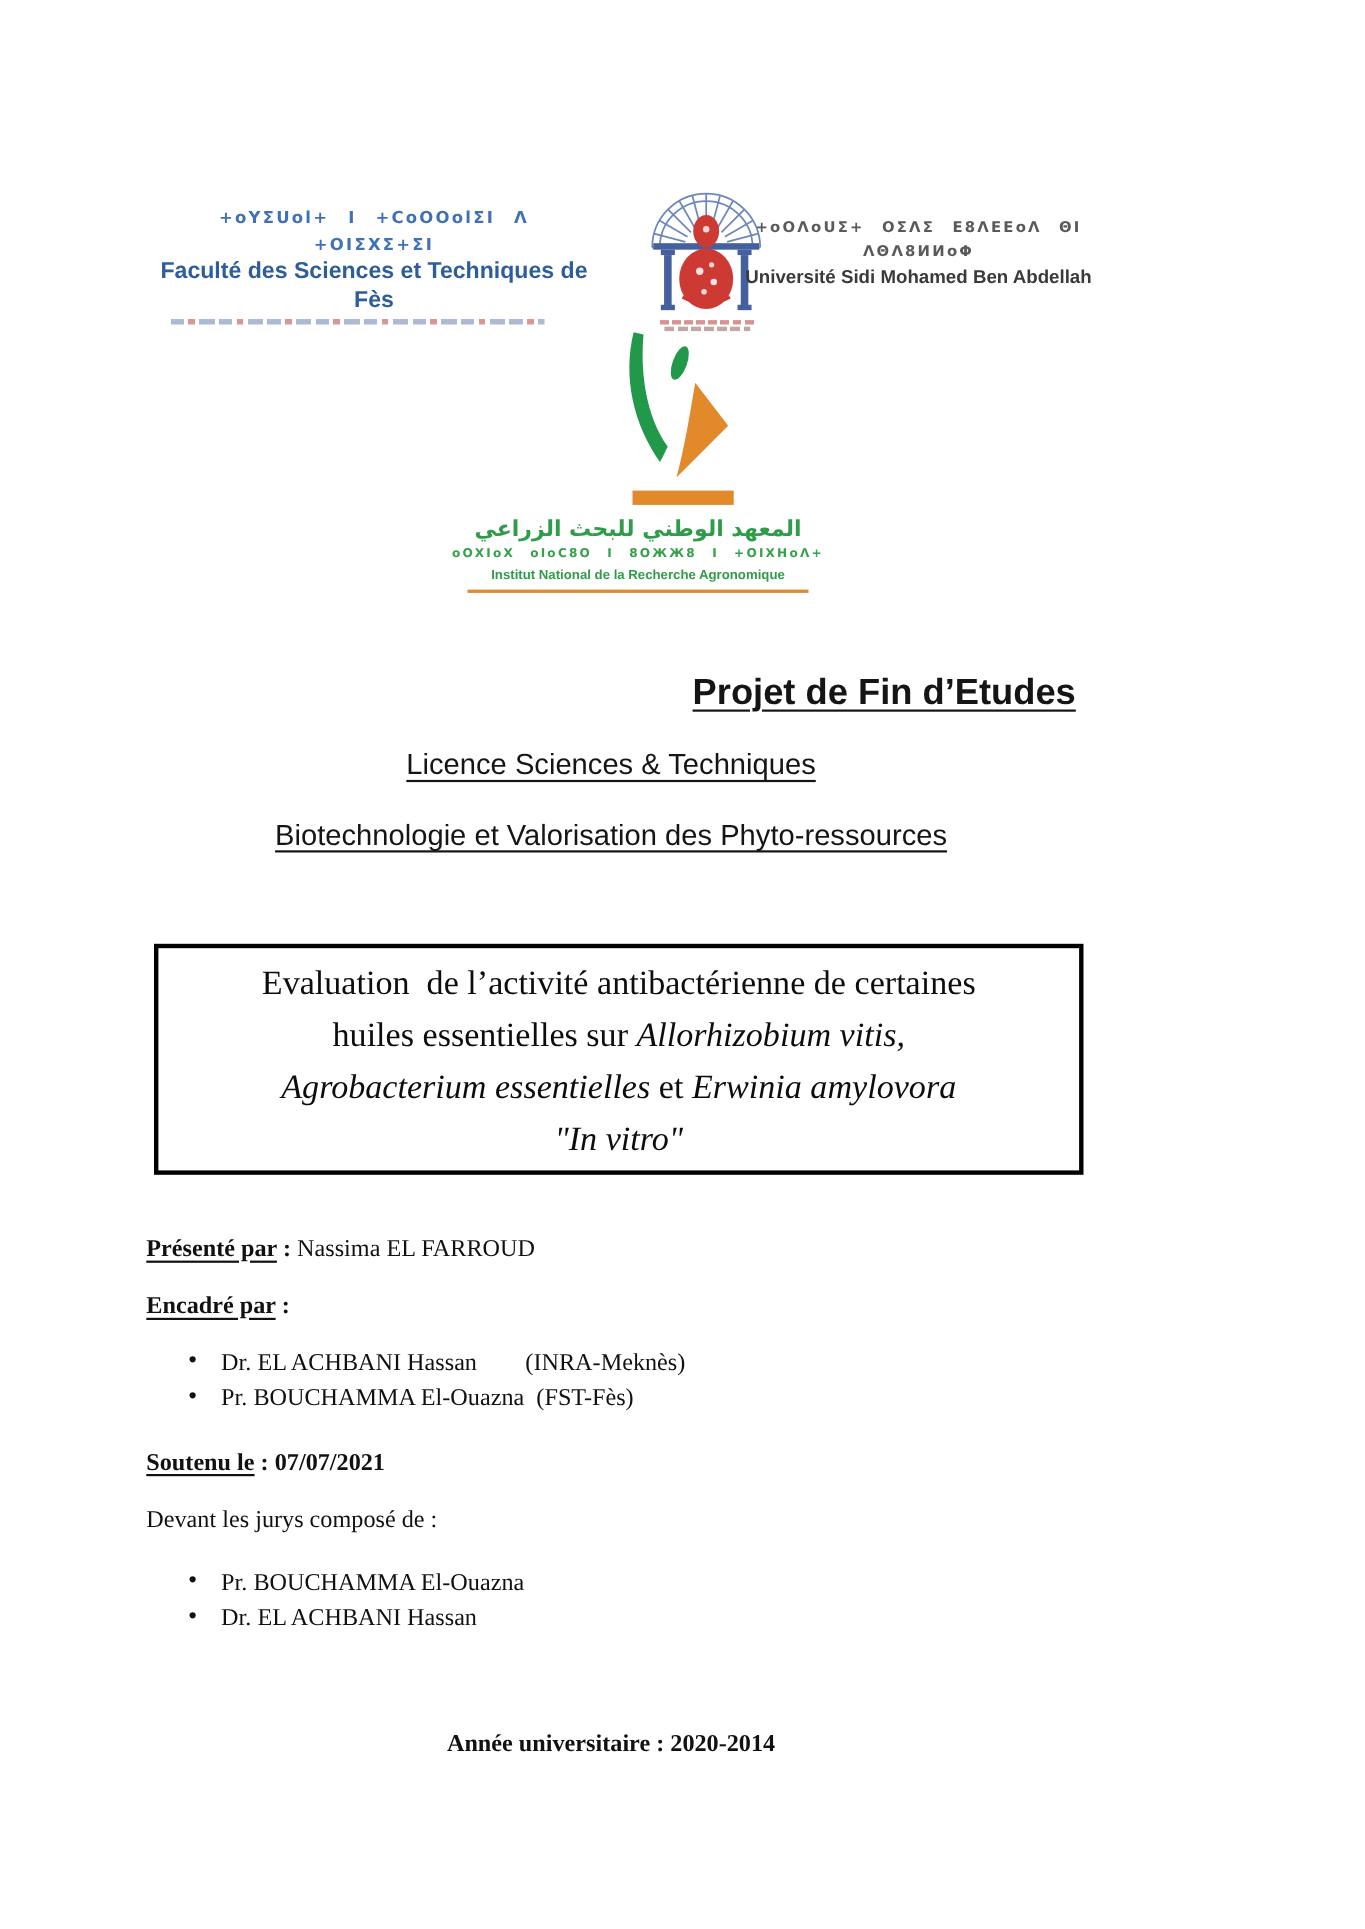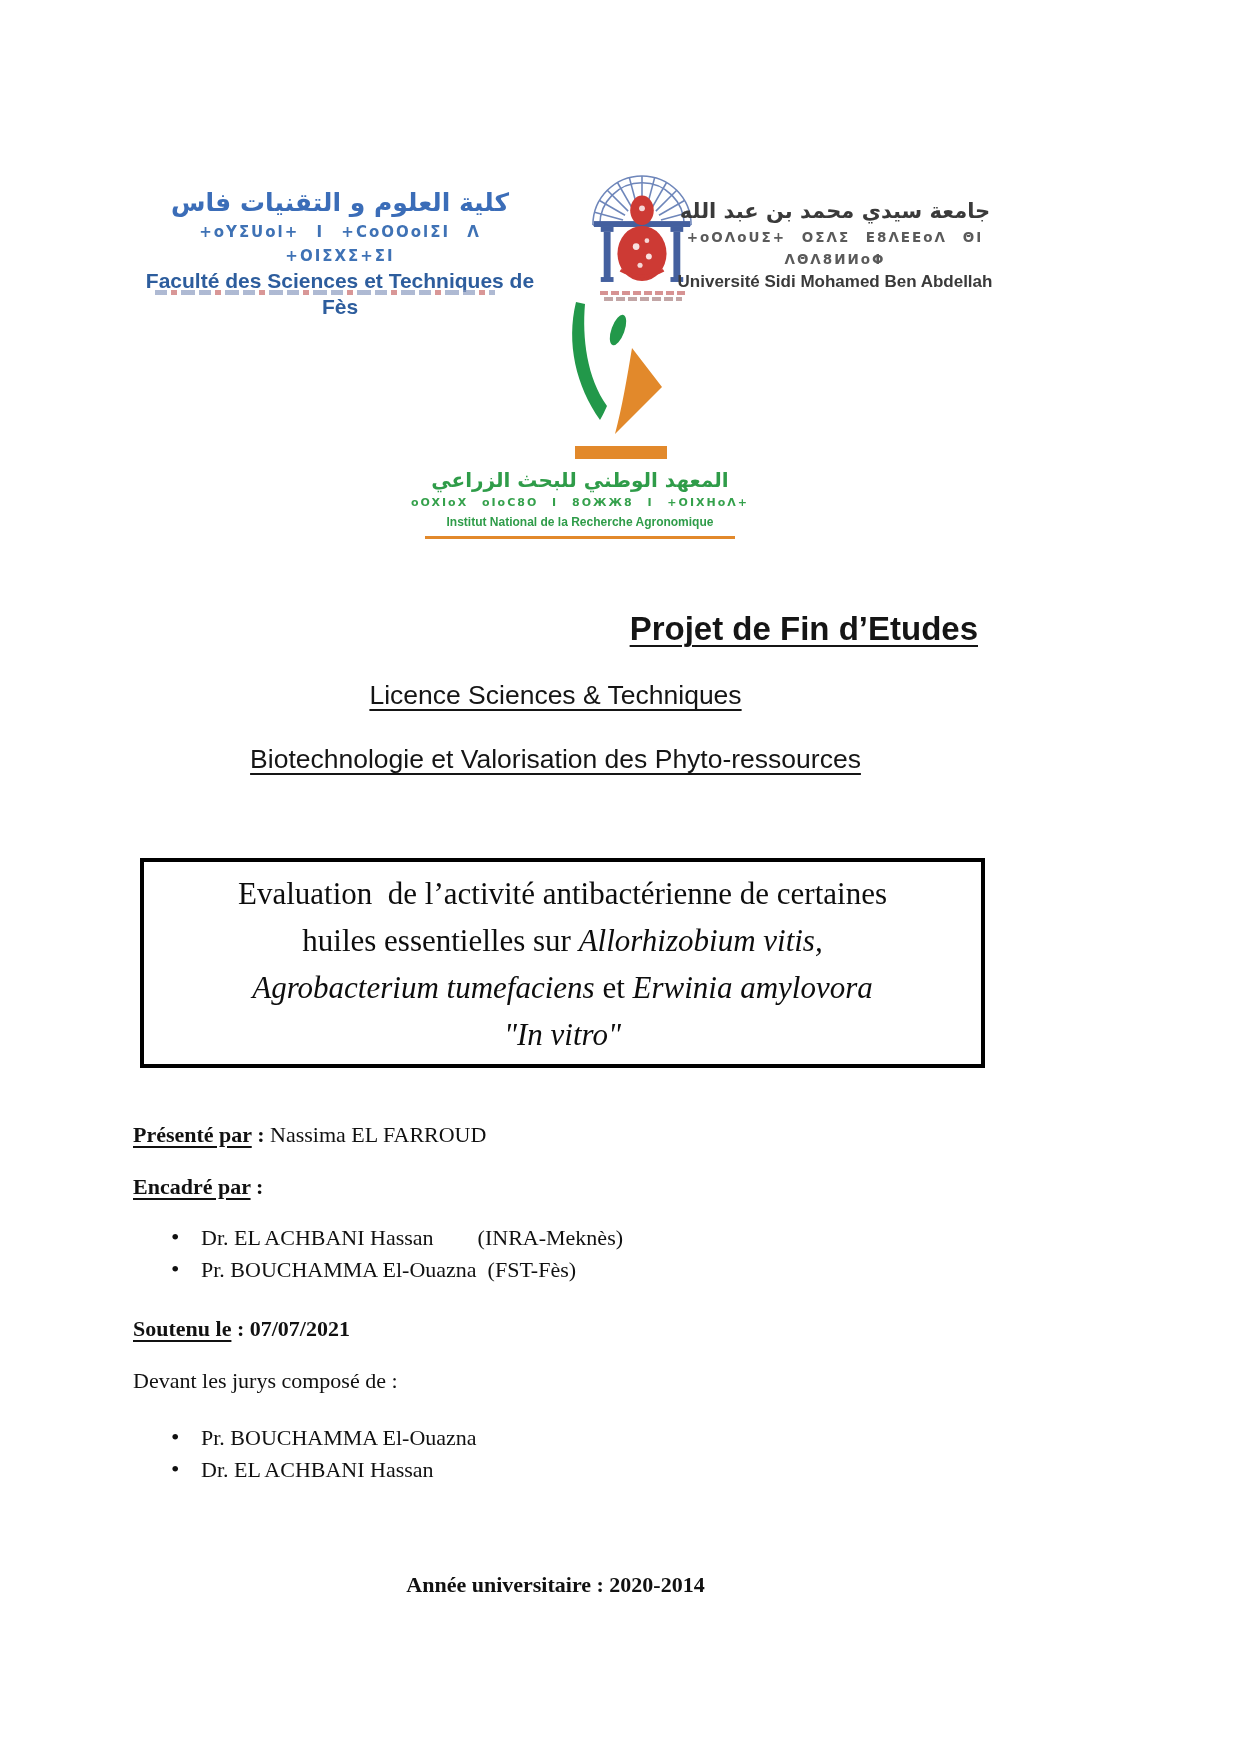--- a/index.html
+++ b/index.html
@@ -55,21 +55,20 @@
   ul.blist li::before { content:"\2022"; position:absolute; left:38px; font-size:24px; }
   .footer { position:absolute; left:133px; top:1572px; width:845px; text-align:center;
             font-size:22px; font-weight:bold; }
 </style>
 </head>
 <body>
 
 <div class="page">
 
   <div class="hdr-left">
-    <div class="ar-blue">كلية العلوم و التقنيات فاس</div>
     <div class="tif-blue">+oYΣUol+ I +CoOOolΣI Λ +OIΣXΣ+ΣI</div>
     <div class="fr-blue">Faculté des Sciences et Techniques de Fès</div>
   </div>
   <div class="micro-left"></div>
 
   <div class="emblem">
     <svg width="108" height="128" viewBox="0 0 110 130">
       <g stroke="#6e86ba" stroke-width="1.6" fill="none">
         <line x1="35" y1="64" x2="5" y2="64"></line>
         <line x1="35.7" y1="58.8" x2="6.7" y2="51.1"></line>
@@ -101,21 +100,20 @@
       <circle cx="53" cy="105" r="2.6" fill="#fff" opacity=".8"></circle>
       <circle cx="60" cy="80" r="2.4" fill="#fff" opacity=".8"></circle>
       <circle cx="55" cy="47" r="3" fill="#fff" opacity=".8"></circle>
       <path d="M33,110 Q55,122 77,110" stroke="#cd3a34" stroke-width="3" fill="none"></path>
     </svg>
   </div>
   <div class="micro-emblem1"></div>
   <div class="micro-emblem2"></div>
 
   <div class="hdr-right">
-    <div class="ar-gray">جامعة سيدي محمد بن عبد الله</div>
     <div class="tif-gray">+oOΛoUΣ+ OΣΛΣ E8ΛEEoΛ ΘI ΛΘΛ8ИИoΦ</div>
     <div class="fr-gray">Université Sidi Mohamed Ben Abdellah</div>
   </div>
 
   <div class="inra-logo">
     <svg width="150" height="165" viewBox="0 0 150 165">
       <path d="M46,4 C36,45 46,88 70,122 C73,117 75,112 77,108 C57,80 52,40 55,6 Z" fill="#22984a"></path>
       <ellipse cx="88" cy="32" rx="6.5" ry="16" transform="rotate(20 88 32)" fill="#22984a"></ellipse>
       <path d="M102,50 C97,80 92,110 85,136 L132,89 Z" fill="#e2892b"></path>
       <rect x="45" y="148" width="92" height="13" fill="#e2892b"></rect>
@@ -134,21 +132,21 @@
   <div class="hwrap h-sub h2">
     <span>Licence Sciences &amp; Techniques</span>
   </div>
   <div class="hwrap h-sub h3">
     <span>Biotechnologie et Valorisation des Phyto-ressources</span>
   </div>
 
   <div class="title-box">
       <div><span>Evaluation&nbsp; de l’activité antibactérienne de certaines</span></div>
       <div><span>huiles essentielles sur </span><span class="it">Allorhizobium vitis,</span></div>
-      <div><span class="it">Agrobacterium tumefaciens</span><span> et </span><span class="it">Erwinia amylovora</span></div>
+      <div><span class="it">Agrobacterium essentielles</span><span> et </span><span class="it">Erwinia amylovora</span></div>
       <div><span class="it">"In vitro"</span></div>
     </div>
 
   <div class="bodyline" style="top:1122px;"><span class="lbl">Présenté par</span><span class="b"> : </span><span>Nassima EL FARROUD</span></div>
 
   <div class="bodyline" style="top:1174px;"><span class="lbl">Encadré par</span><span class="b"> :</span></div>
 
   <ul class="blist" style="top:1222px;" id="encadrants-list">
       <li>Dr. EL ACHBANI Hassan&nbsp;&nbsp;&nbsp;&nbsp;&nbsp;&nbsp;&nbsp;&nbsp;(INRA-Meknès)</li>
       <li>Pr. BOUCHAMMA El-Ouazna&nbsp; (FST-Fès)</li>

